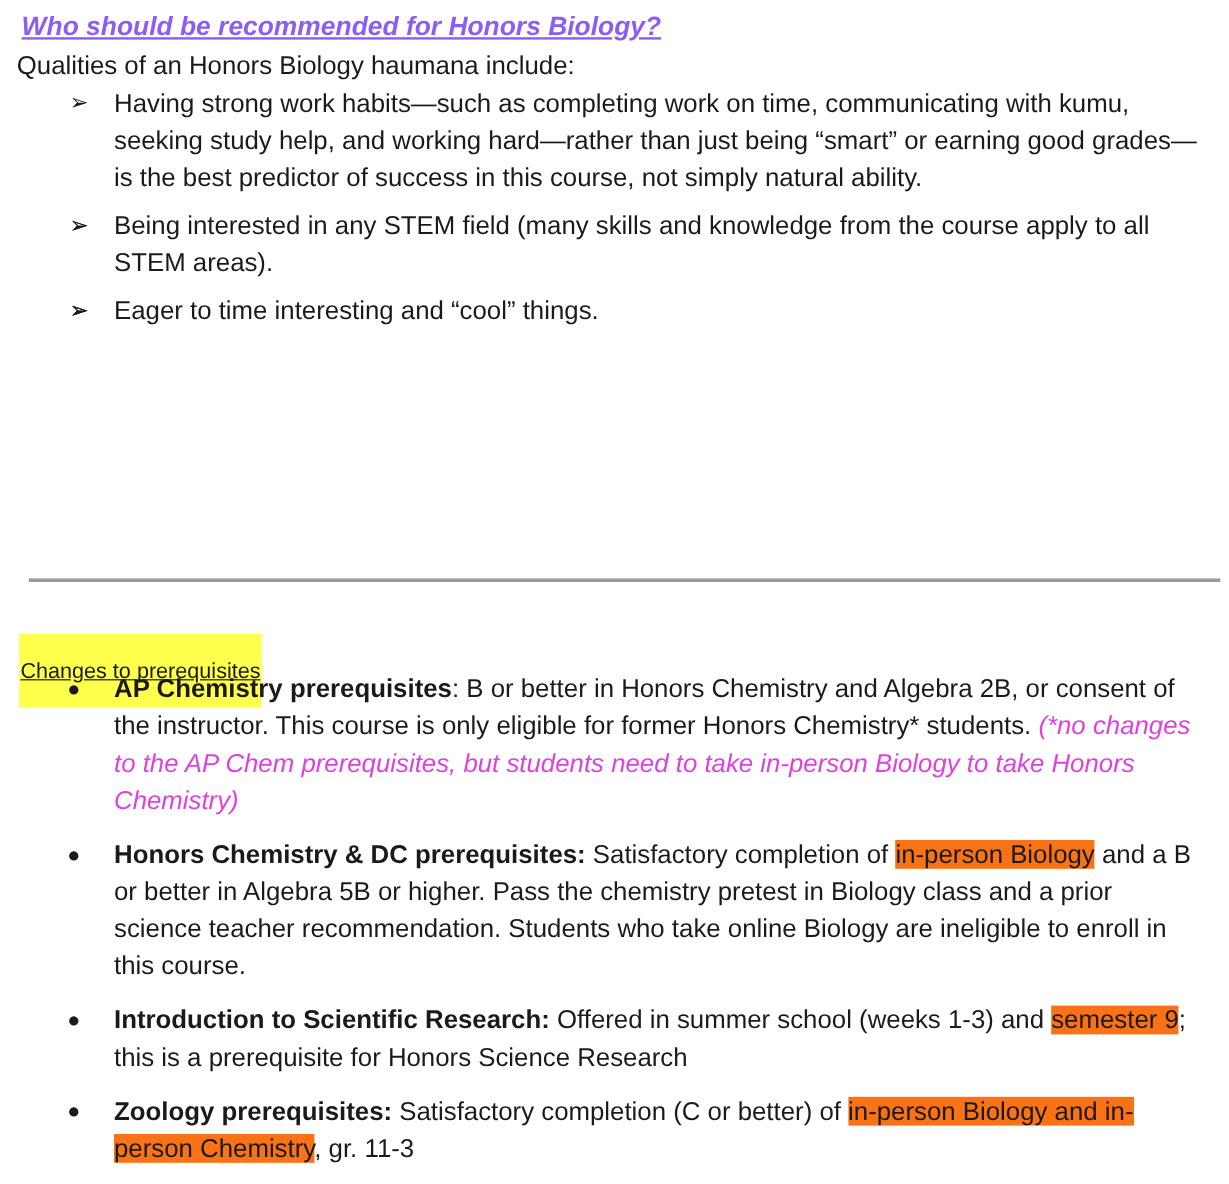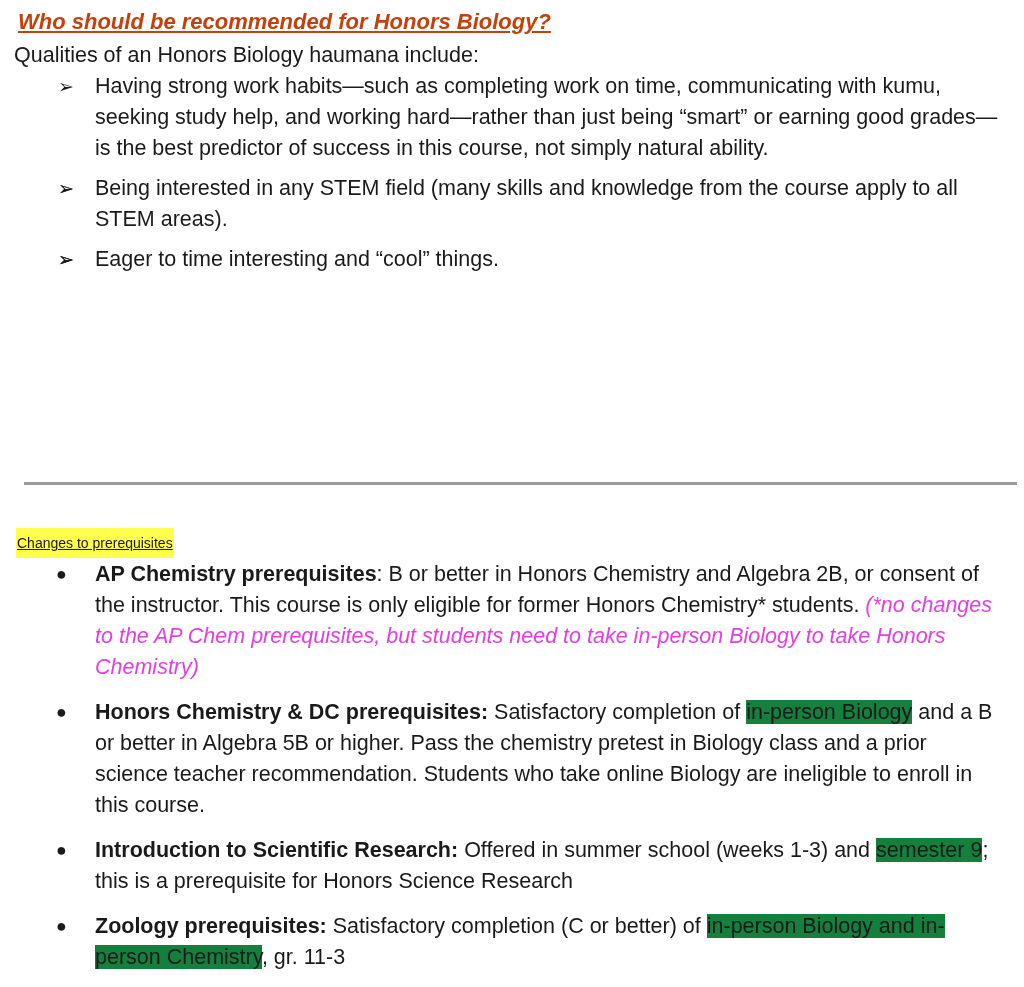--- a/index.html
+++ b/index.html
@@ -25,21 +25,21 @@
     }
     .heading-red {
       position: absolute;
       left: 18px;
       top: 7px;
       margin: 0;
       font-size: 22px;
       font-weight: bold;
       font-style: italic;
       text-decoration: underline;
-      color: #c2410c;
+      color: #8b5cf6;
       line-height: 30px;
     }
     .intro {
       position: absolute;
       left: 14px;
       top: 40px;
       margin: 0;
     }
     ul.arrows {
       position: absolute;
@@ -69,26 +69,26 @@
       top: 482px;
       width: 993px;
       height: 3px;
       background: #9a9a9a;
     }
     .heading-yellow {
       position: absolute;
       left: 16px;
       top: 528px;
       margin: 0;
-      font-size: 14px;
+      font-size: 18px;
       font-weight: normal;
       text-decoration: underline;
       background: #ffff4d;
       line-height: 30px;
-      padding: 0 1px;
+      padding: 16px 1px;
     }
     ul.dots {
       position: absolute;
       left: 0;
       top: 559px;
       margin: 0;
       padding: 0;
       list-style: none;
       width: 1024px;
     }
@@ -102,21 +102,21 @@
       position: absolute;
       left: 56px;
       top: 0;
       font-size: 18px;
     }
     .b { font-weight: bold; }
     .note {
       color: #e040e0;
       font-style: italic;
     }
-    .hl { background: #15803d; }
+    .hl { background: #f97316; }
   </style>
 </head>
 <body>
 
 <div class="page">
 
   <h2 class="heading-red">Who should be recommended for Honors Biology?</h2>
 
   <p class="intro">Qualities of an Honors Biology haumana include:</p>
 

